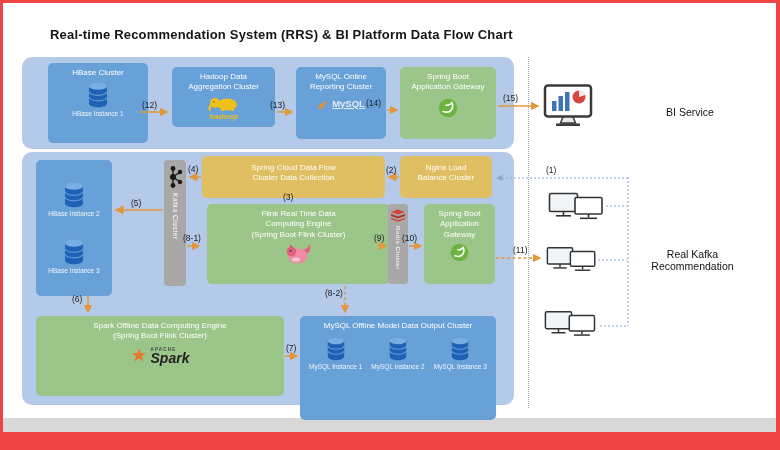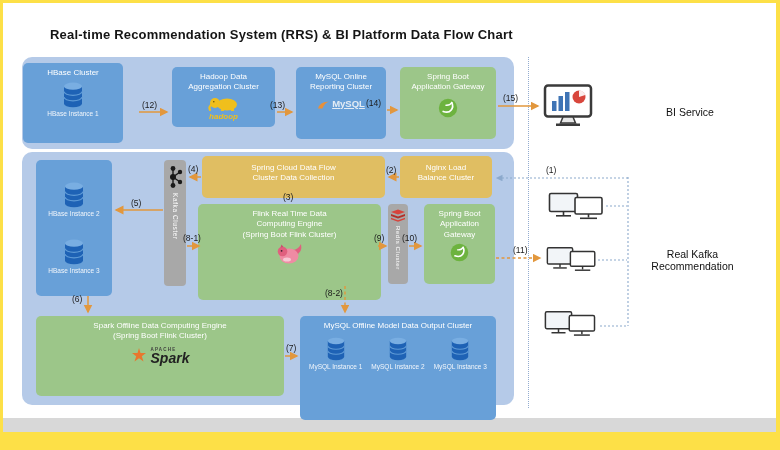--- a/index.html
+++ b/index.html
@@ -1,18 +1,18 @@
 <!DOCTYPE html>
 <html style="--container: #b5cae8; --node-blue: #68a0d8; --node-green: #9cc689; --node-gold: #e0be62; --bar-gray: #a8a8a8; --arrow-orange: #e2973d; --client-line-blue: #8ca9cc; --db-cylinder-blue: #1e62b5; --spring-green: #6db33f; --redis-red: #d7443c; --hadoop-yellow: #f0bf1c; --spark-orange: #e8772e;"><head>
 <meta charset="utf-8">
 <style>
   * { margin:0; padding:0; box-sizing:border-box; }
   html,body { background:#000; }
   #page {
-    position:relative; width:780px; height:450px; background:#fde047;
+    position:relative; width:780px; height:450px; background:#ef4444;
     font-family:"Liberation Sans", sans-serif; overflow:hidden;
   }
   .slide { position:absolute; left:3px; top:3px; width:773px; height:415px; background:#fff; }
   .bottom-strip { position:absolute; left:3px; top:418px; width:773px; height:14px; background:#d8d8d8; }
   .abs { position:absolute; }
   .page-title { position:absolute; left:50px; top:27px; font-size:13px; font-weight:600; color:#151515; letter-spacing:0.2px; }
   .container-box { position:absolute; background:var(--container,#b5cae8); border-radius:10px; }
   .node { position:absolute; border-radius:5px; display:flex; flex-direction:column; align-items:center; color:#fff; }
   .blue  { background:var(--node-blue,#68a0d8); }
   .green { background:var(--node-green,#9cc689); }
@@ -39,21 +39,21 @@
 
 <div id="page">
   <div class="slide"></div>
   <div class="bottom-strip"></div>
 
   <div class="page-title">Real-time Recommendation System (RRS) &amp; BI Platform Data Flow Chart</div>
 
   <div class="container-box" style="left:22px;top:57px;width:492px;height:92px"></div>
   <div class="container-box" style="left:22px;top:152px;width:492px;height:253px"></div>
 
-  <div class="node blue" style="left:23px;top:63px;width:100px;height:80px">
+  <div class="node blue" style="left:48px;top:63px;width:100px;height:80px">
     <div class="box-title">HBase Cluster</div>
     <span class="icon" style="margin-top:4px">
       <svg width="22" height="26" viewBox="0 0 22 26">
           <path d="M2 4.2 V21.5 A9 3.8 0 0 0 20 21.5 V4.2 Z" fill="#1e62b5"></path>
           <path d="M2 9.5 A9 3.8 0 0 0 20 9.5" fill="none" stroke="#5e9ad6" stroke-width="1.2"></path>
           <path d="M2 15 A9 3.8 0 0 0 20 15" fill="none" stroke="#5e9ad6" stroke-width="1.2"></path>
           <ellipse cx="11" cy="4.2" rx="9" ry="3.6" fill="#79aee2"></ellipse>
         </svg>
     </span>
     <div class="inst-label">HBase Instance 1</div>
@@ -162,21 +162,21 @@
   <div class="node gold" style="left:202px;top:156px;width:183px;height:42px">
     <div class="box-title" style="padding-top:7px">Spring Cloud Data Flow
 Cluster Data Collection</div>
   </div>
 
   <div class="node gold" style="left:400px;top:156px;width:92px;height:42px">
     <div class="box-title" style="padding-top:7px">Nginx Load
 Balance Cluster</div>
   </div>
 
-  <div class="node green" style="left:198px;top:204px;width:183px;height:96px">
+  <div class="node green" style="left:207px;top:204px;width:183px;height:80px">
     <div class="box-title">Flink Real Time Data
 Computing Engine
 (Spring Boot Flink Cluster)</div>
     <span class="icon" style="margin-top:2px">
       <svg width="28" height="22" viewBox="0 0 28 22">
           <path d="M19 13 Q27 11 25 2 Q22 8 16 8 Z" fill="#e0607e"></path>
           <ellipse cx="13" cy="14" rx="9.5" ry="7.5" fill="#ef8ba3"></ellipse>
           <circle cx="6.5" cy="9.5" r="4.8" fill="#e0607e"></circle>
           <path d="M4.5 5.5 L5.5 2.5 L7.5 5 Z" fill="#c94f6d"></path>
           <circle cx="5.6" cy="8.8" r="0.9" fill="#3a2430"></circle>

